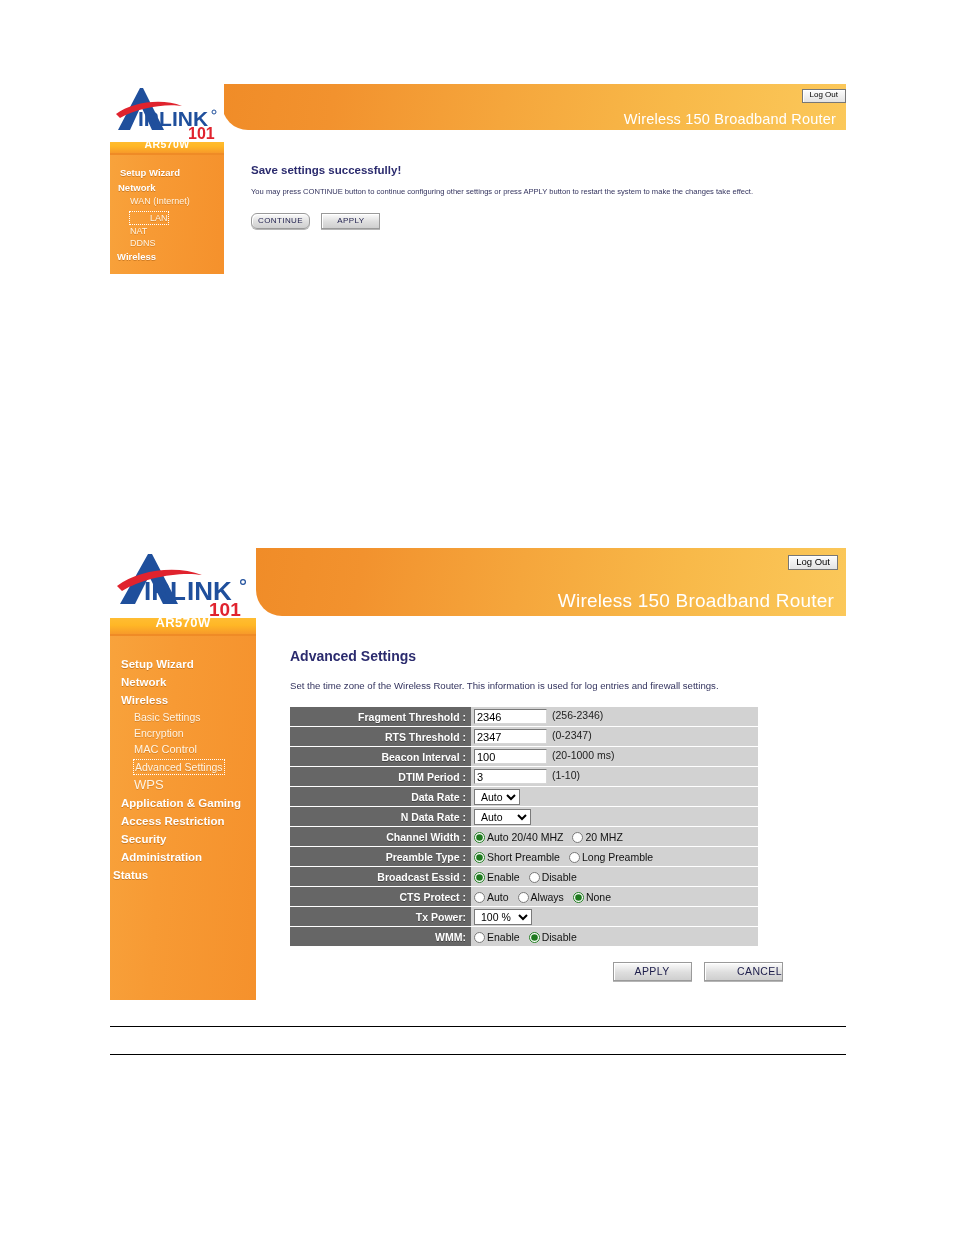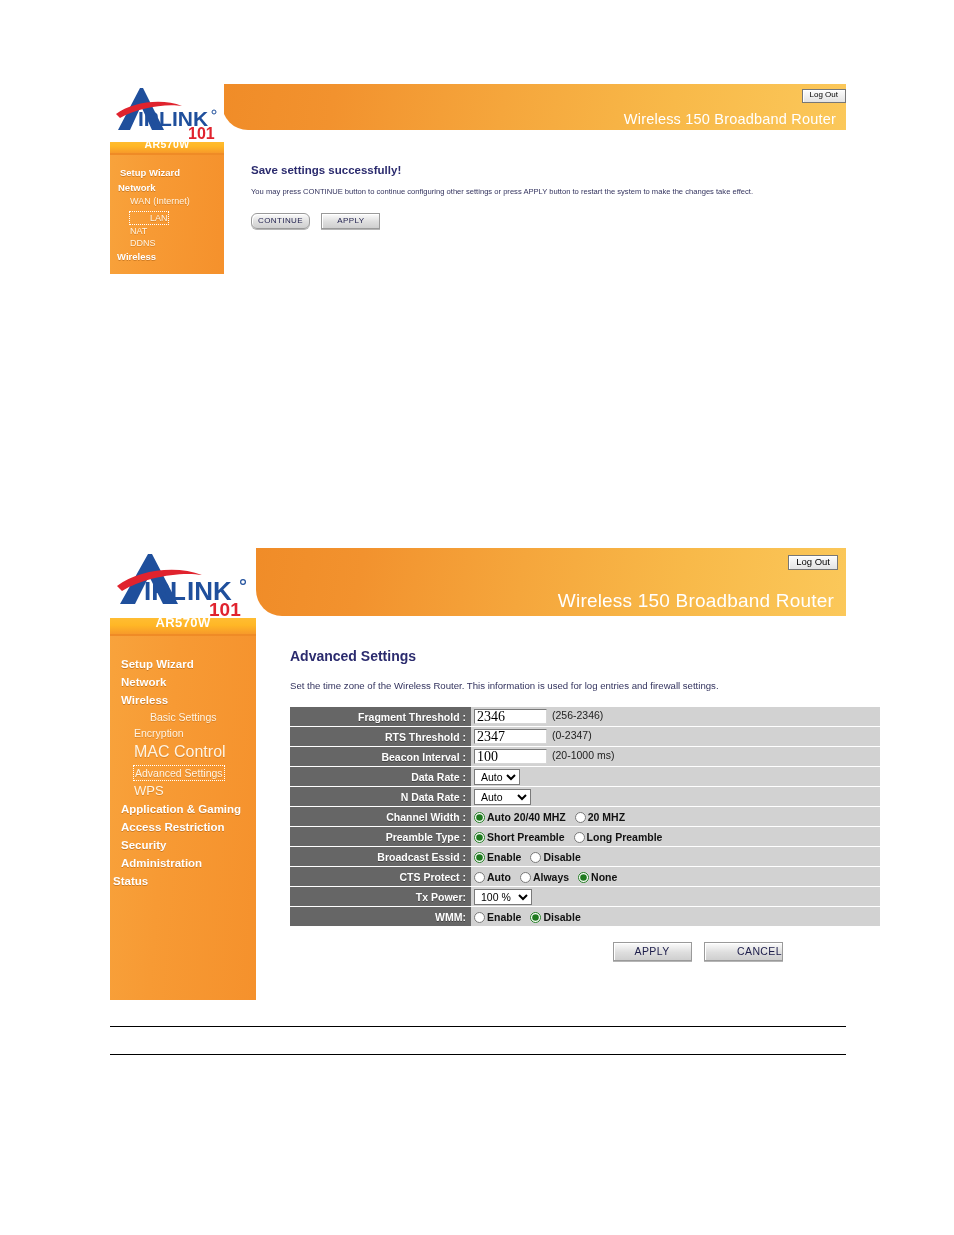--- a/index.html
+++ b/index.html
@@ -91,21 +91,21 @@
     text-align: center;
     cursor: pointer;
     letter-spacing: .4px;
     white-space: nowrap;
   }
 
   
   .settings-tbl {
     border-collapse: separate;
     border-spacing: 0 1px;
-    width: 590px;
+    width: 468px;
     table-layout: fixed;
   }
   .settings-tbl td { padding: 0; }
   .st-label {
     background: #666666;
     color: #ffffff;
     font-weight: bold;
     text-align: right;
     padding-right: 5px !important;
     width: 176px;
@@ -121,22 +121,22 @@
     white-space: nowrap;
     font-size: 10.5px;
     color: #1a1a1a;
     vertical-align: middle;
   }
   .st-value .hint { color: #222; margin-left: 5px; font-size: 10.5px; }
 
   input.tf {
     width: 73px;
     height: 15px;
-    font-family: Liberation Serif, serif;
-    font-size: 14px;
+    font-family: Liberation Sans, sans-serif;
+    font-size: 11px;
     border: 1px solid #7a7a7a;
     border-right-color: #d6d6d6;
     border-bottom-color: #d6d6d6;
     background: #ffffff;
     padding: 0 2px;
     color: #000;
     vertical-align: middle;
     box-sizing: border-box;
   }
   select.sel {
@@ -148,21 +148,21 @@
     color: #000;
     vertical-align: middle;
     padding: 0 0 0 2px;
   }
   .radio-wrap { display: inline-flex; align-items: center; gap: 2px; margin-right: 9px; vertical-align: middle; }
   .radio-wrap:last-child { margin-right: 0; }
   input[type=radio] {
     width: 11px; height: 11px; margin: 0; vertical-align: middle;
     accent-color: #1f7a1f;
   }
-  .radio-wrap label { font-size: 10.5px; color: #111; cursor: pointer; font-weight: bold; }
+  .radio-wrap label { font-size: 10.5px; color: #111; cursor: pointer; }
 
   .btn-row { text-align: right; width: 493px; }
 
   hr.rule {
     border: 0;
     border-top: 1.6px solid #000000;
     margin: 0;
     position: absolute;
     left: 110px; width: 736px;
   }
@@ -230,23 +230,23 @@
         <text x="99" y="68" font-family="Liberation Sans, sans-serif" font-size="19" font-weight="bold" fill="#e0232e">101</text>
       </svg>
     </div>
 
     <div class="sidebar" style="top:64px; width:146px; height:388px;">
       <div class="model-bar" style="font-size:13px; padding:3px 0 4px 0;">AR570W</div>
       <div class="nav" style="padding-top:19px;">
         <div class="nav-top" style="font-size:11.5px;padding:3px 0 3px 11px;">Setup Wizard</div>
         <div class="nav-top" style="font-size:11.5px;padding:3px 0 3px 11px;">Network</div>
         <div class="nav-top" style="font-size:11.5px;padding:3px 0 3px 11px;">Wireless</div>
-        <div class="nav-sub" style="font-size:10.5px;padding:2px 0 2px 40px;">Basic Settings</div>
+        <div class="nav-sub" style="font-size:10.5px;padding:2px 0 2px 24px;">Basic Settings</div>
         <div class="nav-sub" style="font-size:10.5px;padding:2px 0 2px 24px;">Encryption</div>
-        <div class="nav-sub" style="font-size:16px;padding:2px 0 2px 24px;">MAC Control</div>
+        <div class="nav-sub" style="font-size:11px;padding:2px 0 2px 24px;">MAC Control</div>
         <div style="padding-left:24px;">
           <span class="nav-sub focused" style="font-size:10.5px;display:inline-block;padding:1px 1px;">Advanced Settings</span>
         </div>
         <div class="nav-sub" style="font-size:13px;padding:2px 0 2px 24px;">WPS</div>
         <div class="nav-top" style="font-size:11.5px;padding:3px 0 3px 11px;">Application &amp; Gaming</div>
         <div class="nav-top" style="font-size:11.5px;padding:3px 0 3px 11px;">Access Restriction</div>
         <div class="nav-top" style="font-size:11.5px;padding:3px 0 3px 11px;">Security</div>
         <div class="nav-top" style="font-size:11.5px;padding:3px 0 3px 11px;">Administration</div>
         <div class="nav-top" style="font-size:11.5px;padding:3px 0 3px 3px;">Status</div>
       </div>
@@ -264,20 +264,24 @@
             </tr>
             <tr>
               <td class="st-label">RTS Threshold :</td>
               <td class="st-value"><input type="text" class="tf" value="2347" style=""><span class="hint">(0-2347)</span></td>
             </tr>
             <tr>
               <td class="st-label">Beacon Interval :</td>
               <td class="st-value"><input type="text" class="tf" value="100" style=""><span class="hint">(20-1000 ms)</span></td>
             </tr>
             <tr>
+              <td class="st-label">DTIM Period :</td>
+              <td class="st-value"><input type="text" class="tf" value="3" style=""><span class="hint">(1-10)</span></td>
+            </tr>
+            <tr>
               <td class="st-label">Data Rate :</td>
               <td class="st-value"><select class="sel" style="width: 46px;"><option>Auto</option></select></td>
             </tr>
             <tr>
               <td class="st-label">N Data Rate :</td>
               <td class="st-value"><select class="sel" style="width: 57px;"><option>Auto</option></select></td>
             </tr>
             <tr>
               <td class="st-label">Channel Width :</td>
               <td class="st-value"><span class="radio-wrap">

